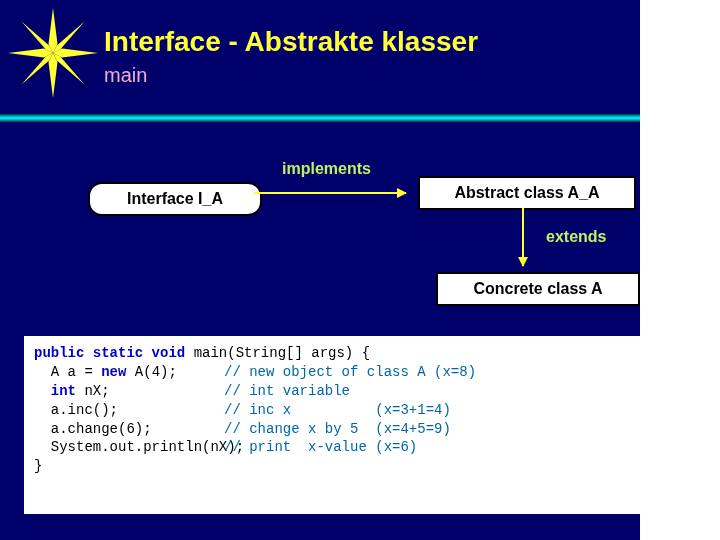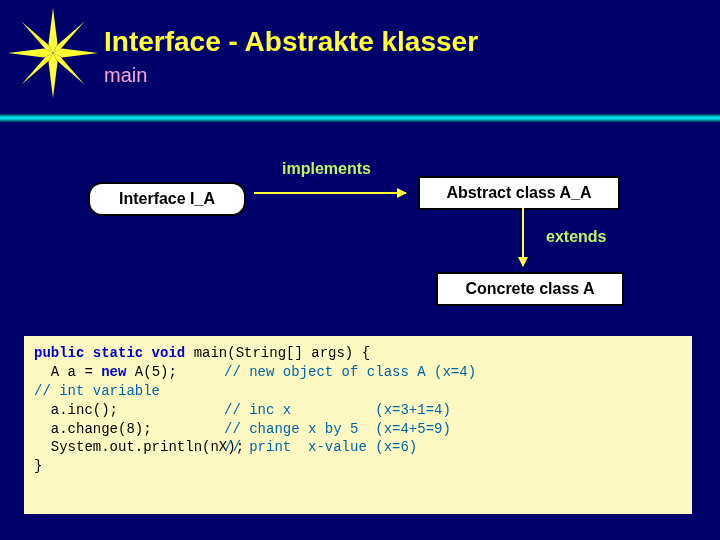--- a/index.html
+++ b/index.html
@@ -1,32 +1,32 @@
 <!DOCTYPE html>
 <html><head>
 <meta charset="utf-8">
 <style>
 body{margin:0;padding:0;background:#fff;font-family:Arial,Helvetica,sans-serif}
-.slide{width:720px;height:540px;background:#00006b;position:relative;overflow:hidden}
+.slide{width:640px;height:540px;background:#00006b;position:relative;overflow:hidden}
 .star{position:absolute;top:8px;left:8px;width:90px;height:90px}
 .title{position:absolute;top:26px;left:104px;color:#ffff33;font-size:28px;font-weight:bold}
 .subtitle{position:absolute;top:64px;left:104px;color:#f9a8d4;font-size:20px}
 .hr{position:absolute;top:114px;left:0;width:720px;height:8px;background:linear-gradient(to bottom,#003050,#00e0e8 40%,#00e0e8 60%,#003050)}
-.box{position:absolute;background:#fff;border:2px solid #000;text-align:center;font-weight:bold;font-size:16px;padding:6px 0}
+.box{position:absolute;background:#fff;border:2px solid #000;text-align:center;font-weight:bold;font-size:16px;padding:6px 8px}
 .interface-box{top:182px;left:88px;width:154px;border-radius:14px}
 .abstract-box{top:176px;left:418px;width:198px}
 .concrete-box{top:272px;left:436px;width:184px}
 .label{position:absolute;color:#bef264;font-weight:bold;font-size:16px}
 .implements-lbl{top:160px;left:282px}
 .extends-lbl{top:228px;left:546px}
 .arrow-h{position:absolute;top:192px;left:254px;width:152px;height:2px;background:#ffff33}
 .arrow-h:after{content:"";position:absolute;right:-1px;top:-4px;border-left:10px solid #ffff33;border-top:5px solid transparent;border-bottom:5px solid transparent}
 .arrow-v{position:absolute;top:208px;left:522px;width:2px;height:58px;background:#ffff33}
 .arrow-v:after{content:"";position:absolute;bottom:-1px;left:-4px;border-top:10px solid #ffff33;border-left:5px solid transparent;border-right:5px solid transparent}
-.code{position:absolute;top:336px;left:24px;width:668px;height:178px;background:#fef9c3;font-family:"Courier New",monospace;font-size:14px;padding:8px 10px;box-sizing:border-box;line-height:1.35}
+.code{position:absolute;top:336px;left:24px;width:668px;height:178px;background:#ffffff;font-family:"Courier New",monospace;font-size:14px;padding:8px 10px;box-sizing:border-box;line-height:1.35}
 .code .kw{color:#0000cc;font-weight:bold}
 .code .row{display:flex}
 .code .l{width:190px;white-space:pre}
 .code .r{color:#0066aa;white-space:pre}
 .code .sig{white-space:pre}
 </style>
 </head>
 <body>
 
 <div class="slide">
@@ -59,36 +59,37 @@
   <div class="arrow-v"></div>
 
   <div class="code">
     <div class="sig"><span class="kw">public static void</span><span> main(String[] args) {</span></div>
     <div id="code-lines">
         <div class="row">
           <div class="l"></div>
           <div class="r"></div>
         </div>
         <div class="row">
-          <div class="l"><span>  A a = </span><span class="kw">new</span><span> A(5);</span></div>
-          <div class="r">// new object of class A (x=4)</div>
+          <div class="l"><span>  A a = </span><span class="kw">new</span><span> A(4);</span></div>
+          <div class="r">// new object of class A (x=8)</div>
         </div>
         <div class="row">
+          <div class="l"><span>  </span><span class="kw">int</span><span> nX;</span></div>
           <div class="r">// int variable</div>
         </div>
         <div class="row">
           <div class="l"></div>
           <div class="r"></div>
         </div>
         <div class="row">
           <div class="l">  a.inc();</div>
           <div class="r">// inc x          (x=3+1=4)</div>
         </div>
         <div class="row">
-          <div class="l">  a.change(8);</div>
+          <div class="l">  a.change(6);</div>
           <div class="r">// change x by 5  (x=4+5=9)</div>
         </div>
         <div class="row">
         </div>
         <div class="row">
           <div class="l">  System.out.println(nX);</div>
           <div class="r">// print  x-value (x=6)</div>
         </div>
       </div>
     <div>}</div>

